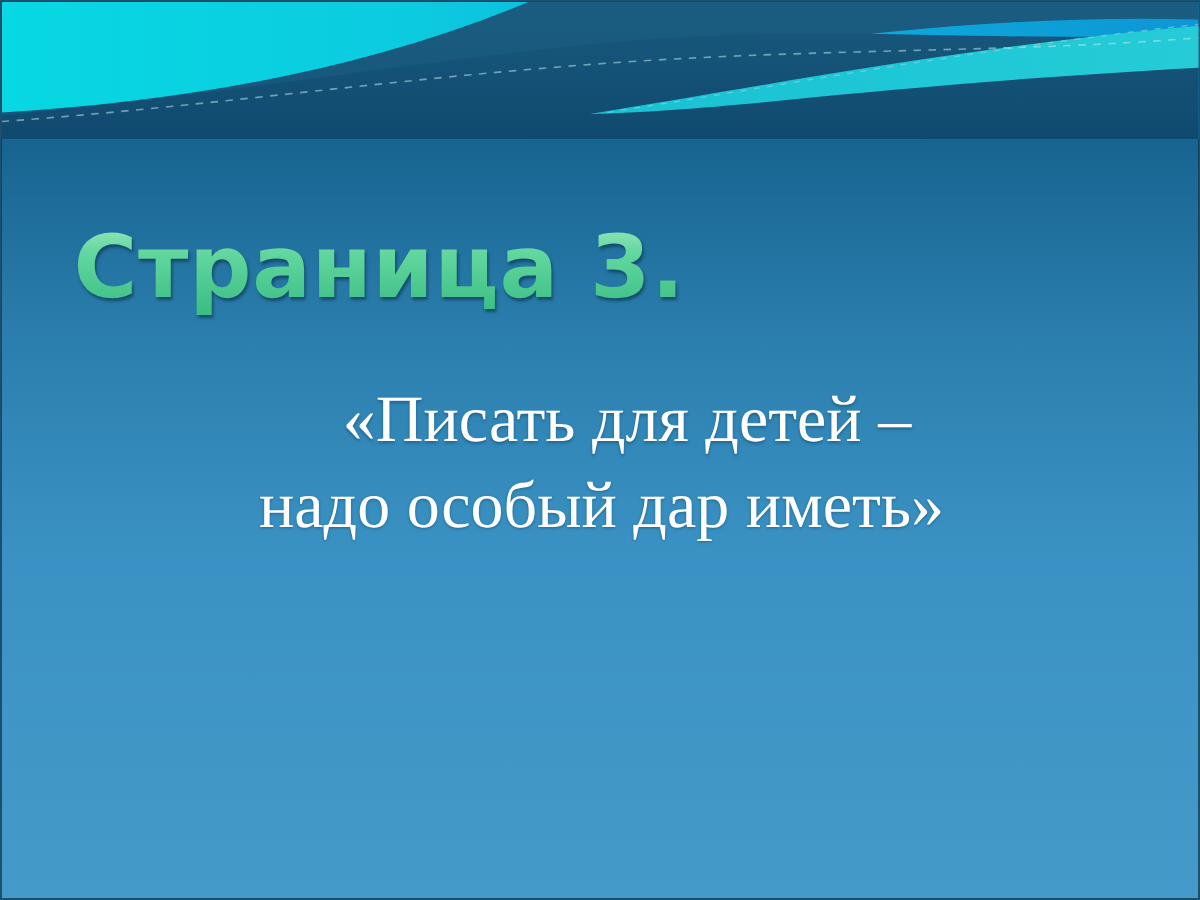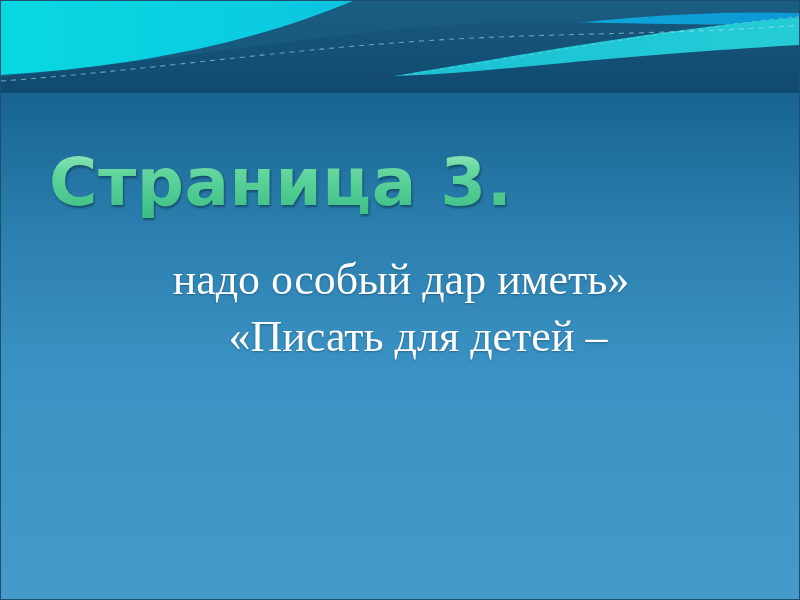--- a/index.html
+++ b/index.html
@@ -55,21 +55,21 @@
     height: 600px;
   }
 
   #title {
     position: absolute;
     left: 48px;
     top: 146px;
     width: 704px;
     margin: 0;
     font-family: "DejaVu Sans", sans-serif;
-    font-size: 66px;
+    font-size: 58px;
     font-weight: bold;
     line-height: 1.08;
     letter-spacing: 0.5px;
     text-align: left;
     color: #5ed69b;
     background: linear-gradient(to bottom, #9fe8c2 0%, #62d79e 34%, #3cbe85 96%);
     -webkit-background-clip: text;
     background-clip: text;
     -webkit-text-fill-color: transparent;
     filter: drop-shadow(1px 2px 1px rgba(5, 40, 60, 0.55));
@@ -145,18 +145,18 @@
 
       <path d="M404,74 C520,56 660,30 800,15" fill="none" stroke="#8fdfe4" stroke-width="1" stroke-dasharray="4 5" opacity="0.5"></path>
     </svg>
   </div>
 
   <div id="content">
 
     <h1 id="title">Страница 3.</h1>
 
     <div id="subtitle">
+      <span class="line line-1">«Писать для детей –</span>
       <span class="line line-2">надо особый дар иметь»</span>
-      <span class="line line-1">«Писать для детей –</span>
     </div>
 
   </div>
 </div>
 
 </body></html>

